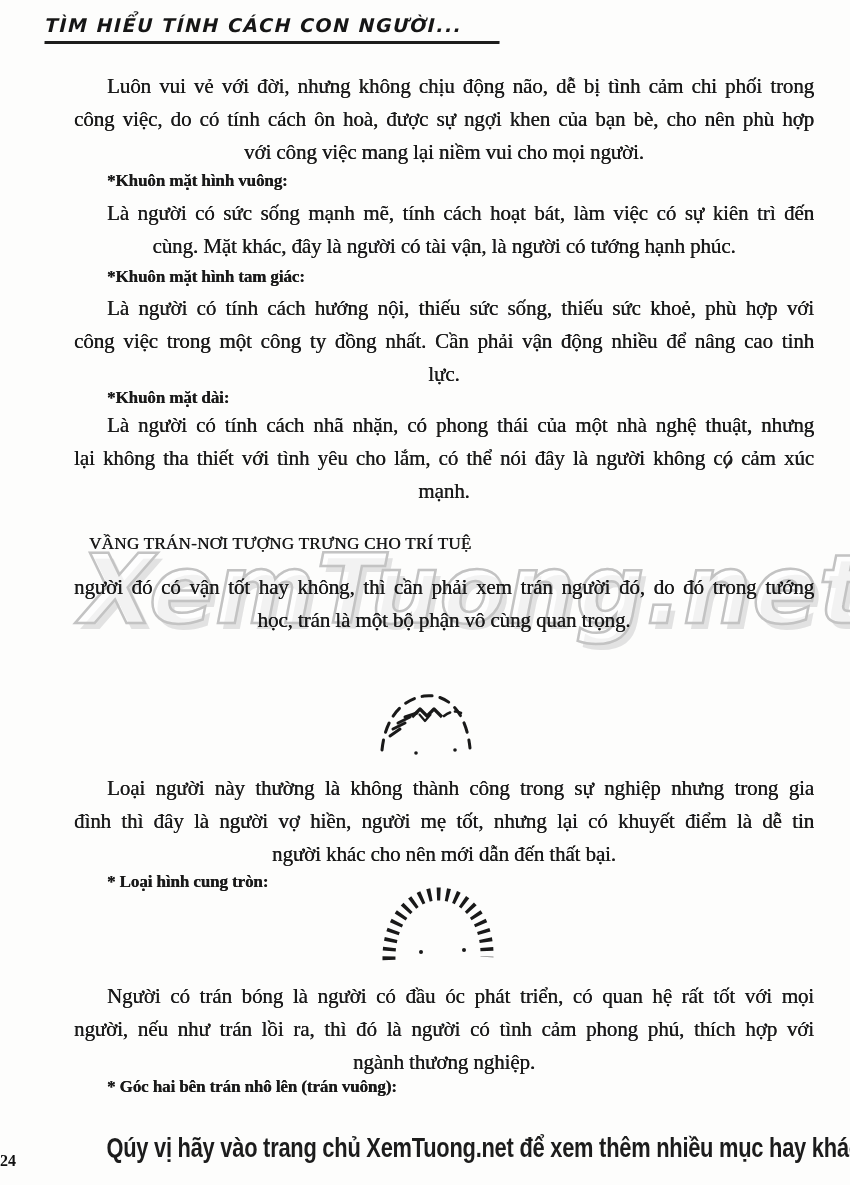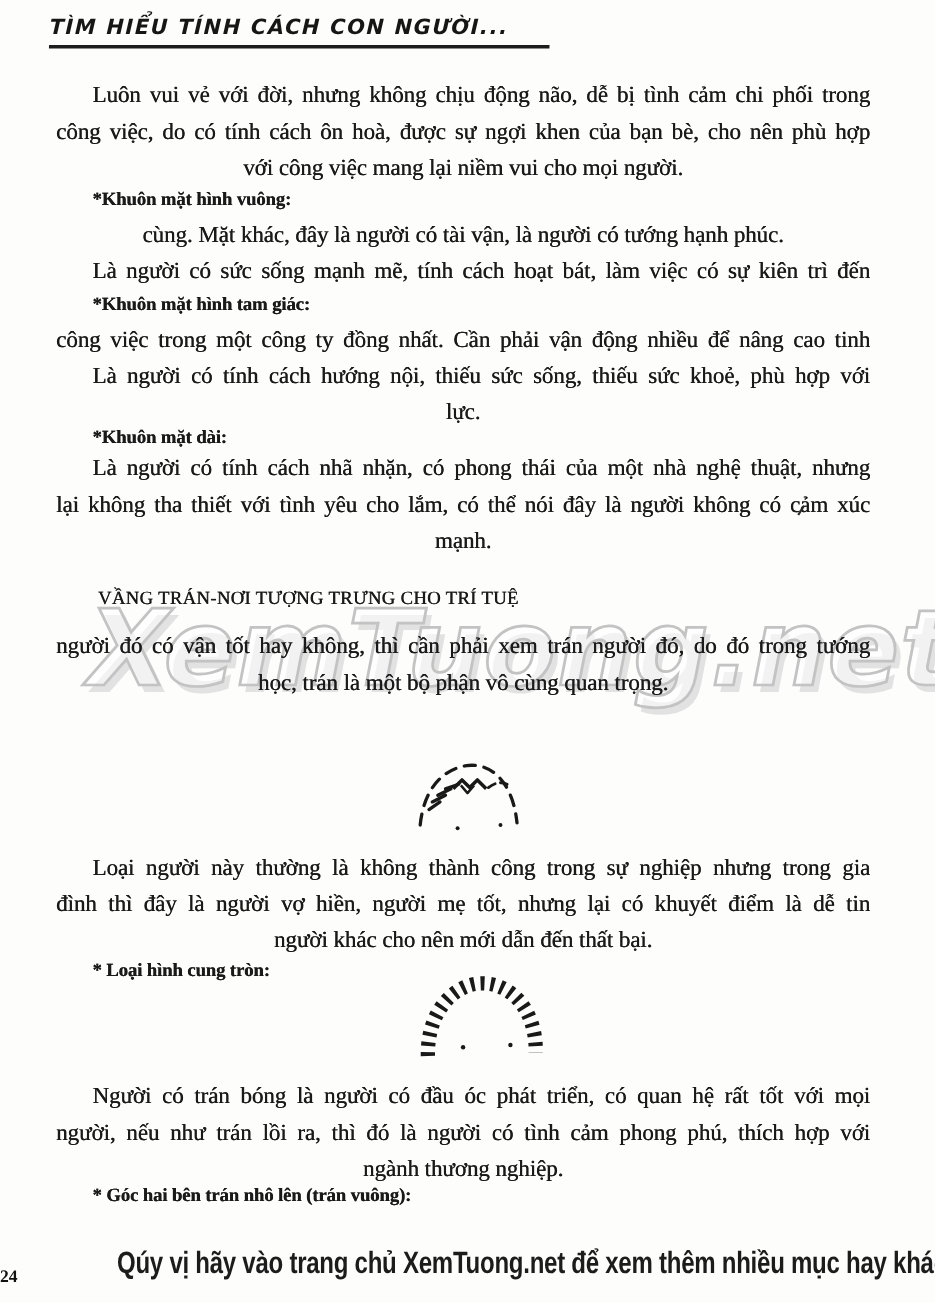--- a/index.html
+++ b/index.html
@@ -53,21 +53,21 @@
     letter-spacing: 1.5px;
     color: #161616;
     border-bottom: 3px solid #1d1d1d;
     padding: 0 38px 5px 0;
     transform: skewX(-2deg);
   }
 
   
   .para, .subhead, .section-heading {
     position: absolute;
-    left: 51px;
+    left: 74px;
     width: 740px;
     font-size: 21px;
     line-height: 33px;
     letter-spacing: -0.1px;
     text-shadow: 0.3px 0 0 currentColor;
   }
   .line { display: block; text-align: justify; text-align-last: justify; height: 33px; overflow: hidden; }
   .line.first { text-indent: 33px; }
   .line.last { text-align: center; text-align-last: auto; }
   .subhead { text-indent: 33px; font-size: 17px; font-weight: bold; }
@@ -139,29 +139,29 @@
 
     <div class="para" style="top:70px">
       <span class="line first">Luôn vui vẻ với đời, nhưng không chịu động não, dễ bị tình cảm chi phối trong</span>
       <span class="line">công việc, do có tính cách ôn hoà, được sự ngợi khen của bạn bè, cho nên phù hợp</span>
       <span class="line last">với công việc mang lại niềm vui cho mọi người.</span>
     </div>
 
     <div class="subhead" style="top:164px">*Khuôn mặt hình vuông:</div>
 
     <div class="para" style="top:197px">
+      <span class="line first">Là người có sức sống mạnh mẽ, tính cách hoạt bát, làm việc có sự kiên trì đến</span>
       <span class="line last">cùng. Mặt khác, đây là người có tài vận, là người có tướng hạnh phúc.</span>
-      <span class="line first">Là người có sức sống mạnh mẽ, tính cách hoạt bát, làm việc có sự kiên trì đến</span>
     </div>
 
     <div class="subhead" style="top:260px">*Khuôn mặt hình tam giác:</div>
 
     <div class="para" style="top:292px">
+      <span class="line first">Là người có tính cách hướng nội, thiếu sức sống, thiếu sức khoẻ, phù hợp với</span>
       <span class="line">công việc trong một công ty đồng nhất. Cần phải vận động nhiều để nâng cao tinh</span>
-      <span class="line first">Là người có tính cách hướng nội, thiếu sức sống, thiếu sức khoẻ, phù hợp với</span>
       <span class="line last">lực.</span>
     </div>
 
     <div class="subhead" style="top:381px">*Khuôn mặt dài:</div>
 
     <div class="para" style="top:409px">
       <span class="line first">Là người có tính cách nhã nhặn, có phong thái của một nhà nghệ thuật, nhưng</span>
       <span class="line">lại không tha thiết với tình yêu cho lắm, có thể nói đây là người không có cảm xúc</span>
       <span class="line last">mạnh.</span>
     </div>

